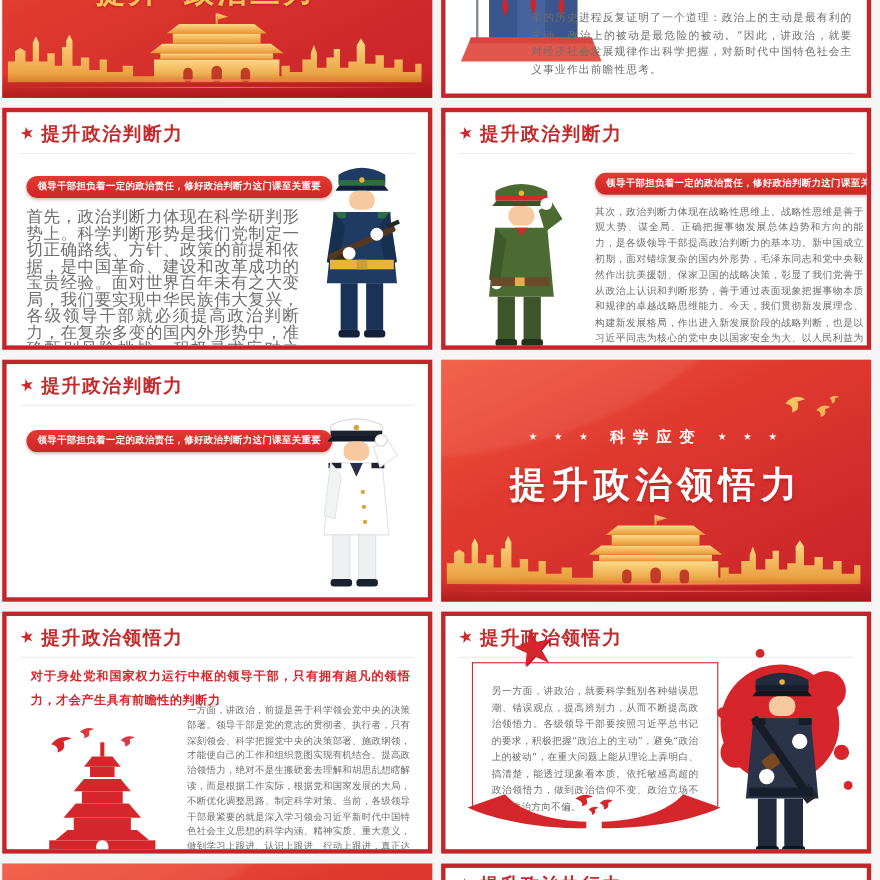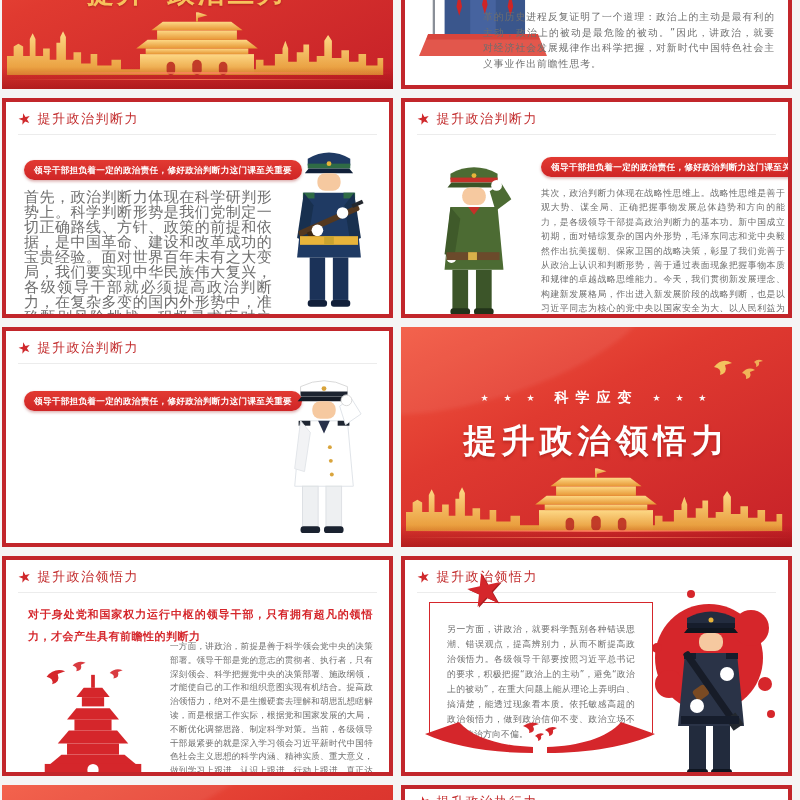--- a/index.html
+++ b/index.html
@@ -7,21 +7,21 @@
   .page{position:relative;width:800px;height:800px;overflow:hidden;background:#f5f5f5;}
 
   .slide{position:absolute;width:391px;height:220px;box-sizing:border-box;overflow:hidden;}
   .slide.white{background:#ffffff;border:4px solid #c2262b;}
   .slide.red{background:linear-gradient(155deg,#f2573f 0%,#e03a30 38%,#c62128 100%);}
 
   
   .hdr{position:absolute;left:12px;top:8px;right:12px;display:flex;align-items:center;gap:6px;
        border-bottom:1px solid #ececec;padding-bottom:6px;}
   .hdr-star{color:#d0292c;font-size:15px;line-height:1;transform:rotate(-14deg);}
-  .hdr-title{color:#c22b2c;font-size:13px;font-weight:normal;letter-spacing:1.5px;}
+  .hdr-title{color:#c22b2c;font-size:17px;font-weight:bold;letter-spacing:1.5px;}
 
   .banner{position:absolute;background:linear-gradient(180deg,#e23a32,#cf2526);color:#fff;
           font-size:8.6px;font-weight:bold;height:20px;line-height:20px;padding:0 10px;
           border-radius:10px;white-space:nowrap;letter-spacing:.3px;
           box-shadow:0 1.5px 3px rgba(150,20,20,.35);}
   .body-text{position:absolute;font-size:15px;line-height:15px;color:#6e6e6e;text-align:justify;
              letter-spacing:.2px;word-break:break-all;}
   .fig{position:absolute;}
 
   

